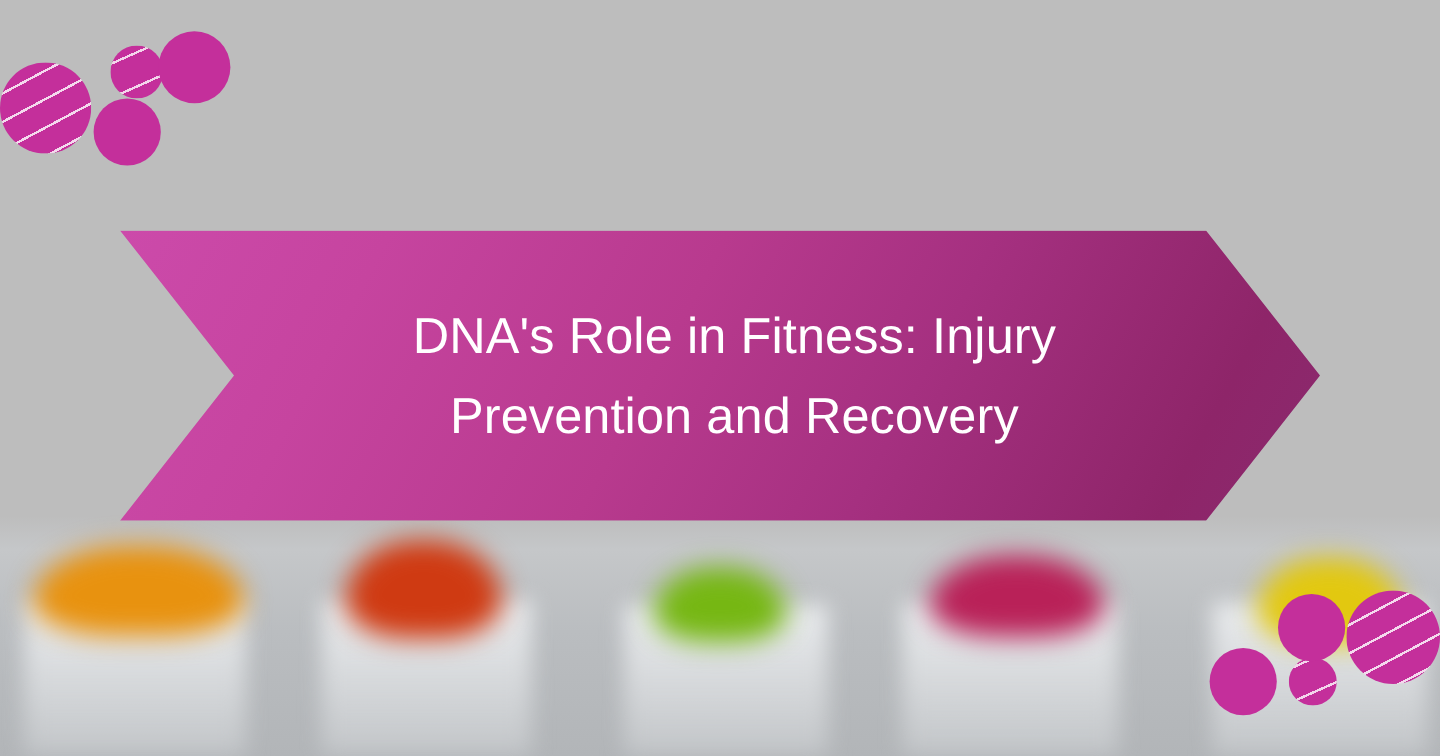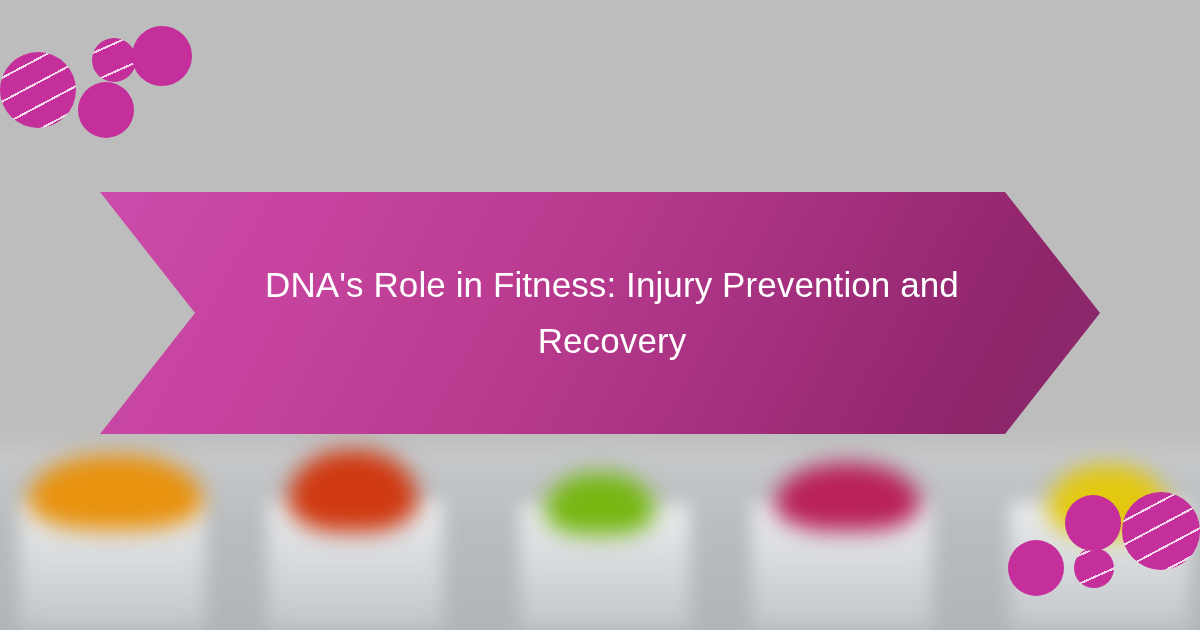--- a/index.html
+++ b/index.html
@@ -64,21 +64,21 @@
         #8e2569 88%,
         #8a2a6e 100%);
     -webkit-clip-path: polygon(0% 0%, 90.5% 0%, 100% 50%, 90.5% 100%, 0% 100%, 9.5% 50%);
     clip-path: polygon(0% 0%, 90.5% 0%, 100% 50%, 90.5% 100%, 0% 100%, 9.5% 50%);
     display: flex;
     align-items: center;
     justify-content: center;
   }
   .banner-title {
     color: #ffffff;
-    font-size: 35px;
+    font-size: 42px;
     font-weight: 400;
     line-height: 1.6;
     text-align: center;
     letter-spacing: .1px;
     max-width: 730px;
     padding-left: 24px;
   }
 
   
   .circle {

